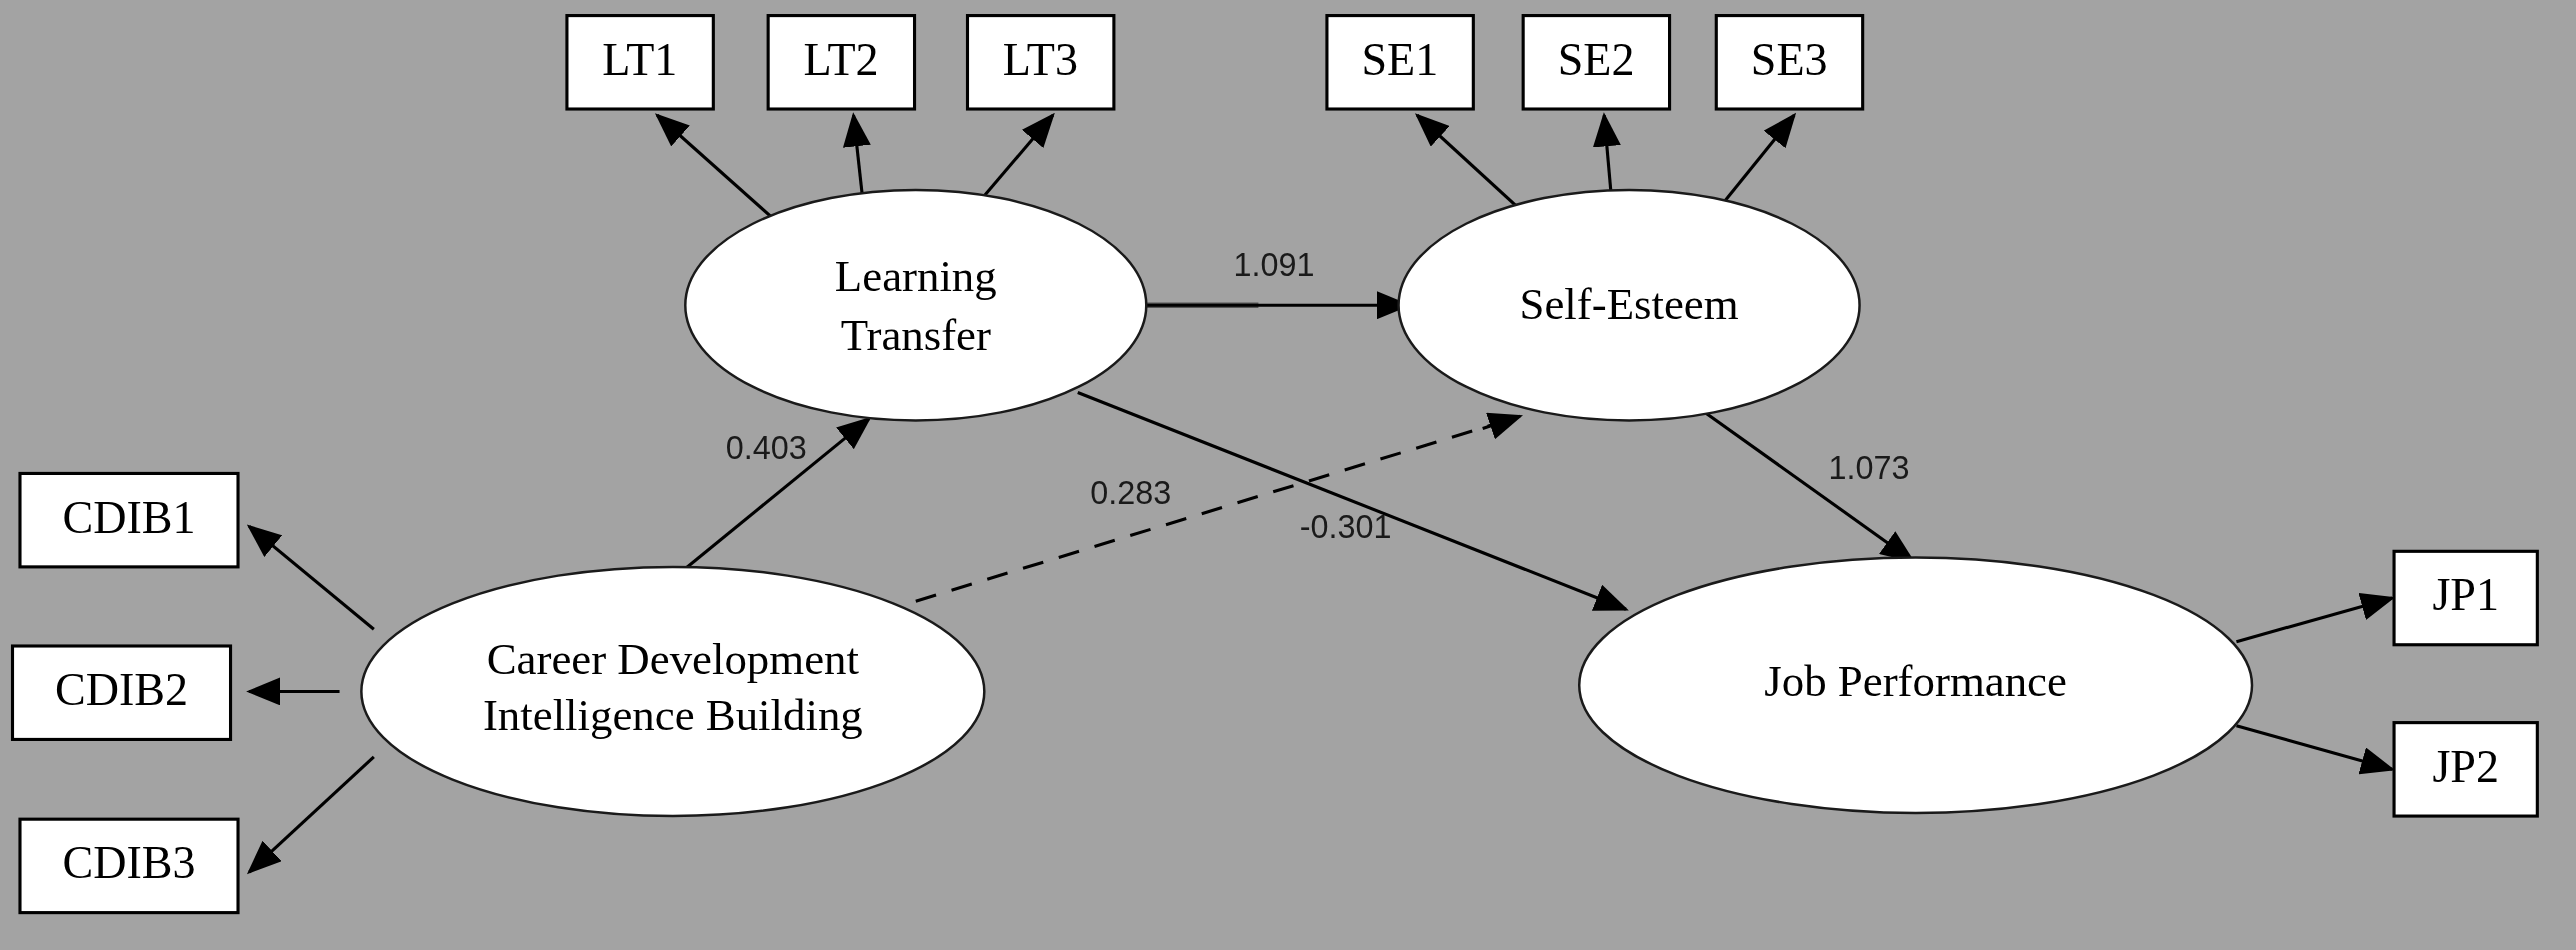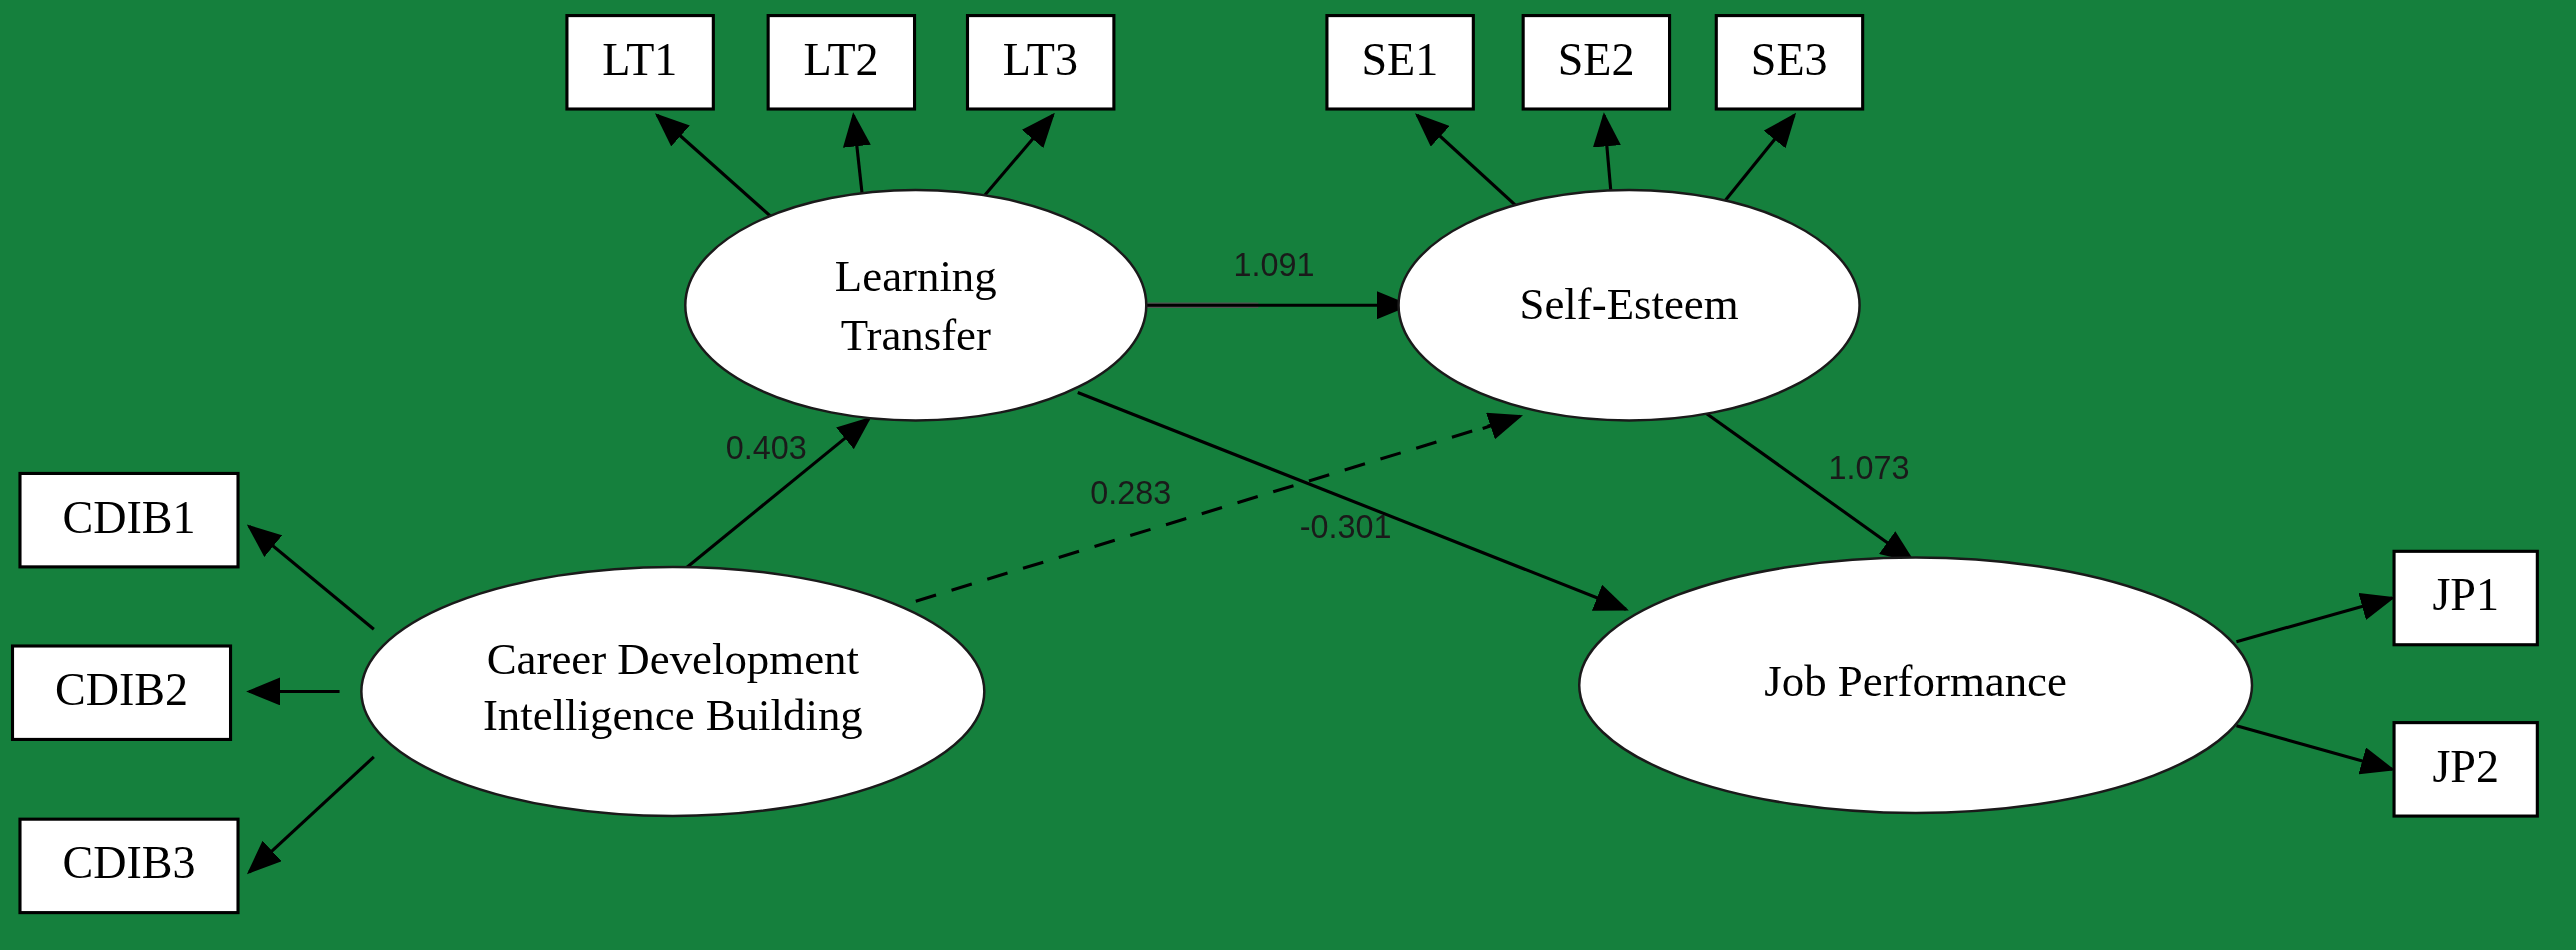--- a/index.html
+++ b/index.html
@@ -8,21 +8,21 @@
     padding: 0;
     background: #ffffff;
   }
   body {
     font-family: "Liberation Serif", "DejaVu Serif", serif;
   }
   #diagram-root {
     position: relative;
     width: 2576px;
     height: 950px;
-    background: #15803d;
+    background: #a3a3a3;
     overflow: hidden;
   }
   svg.canvas {
     position: absolute;
     top: 0;
     left: 0;
     width: 2576px;
     height: 950px;
   }
   .node-box {

